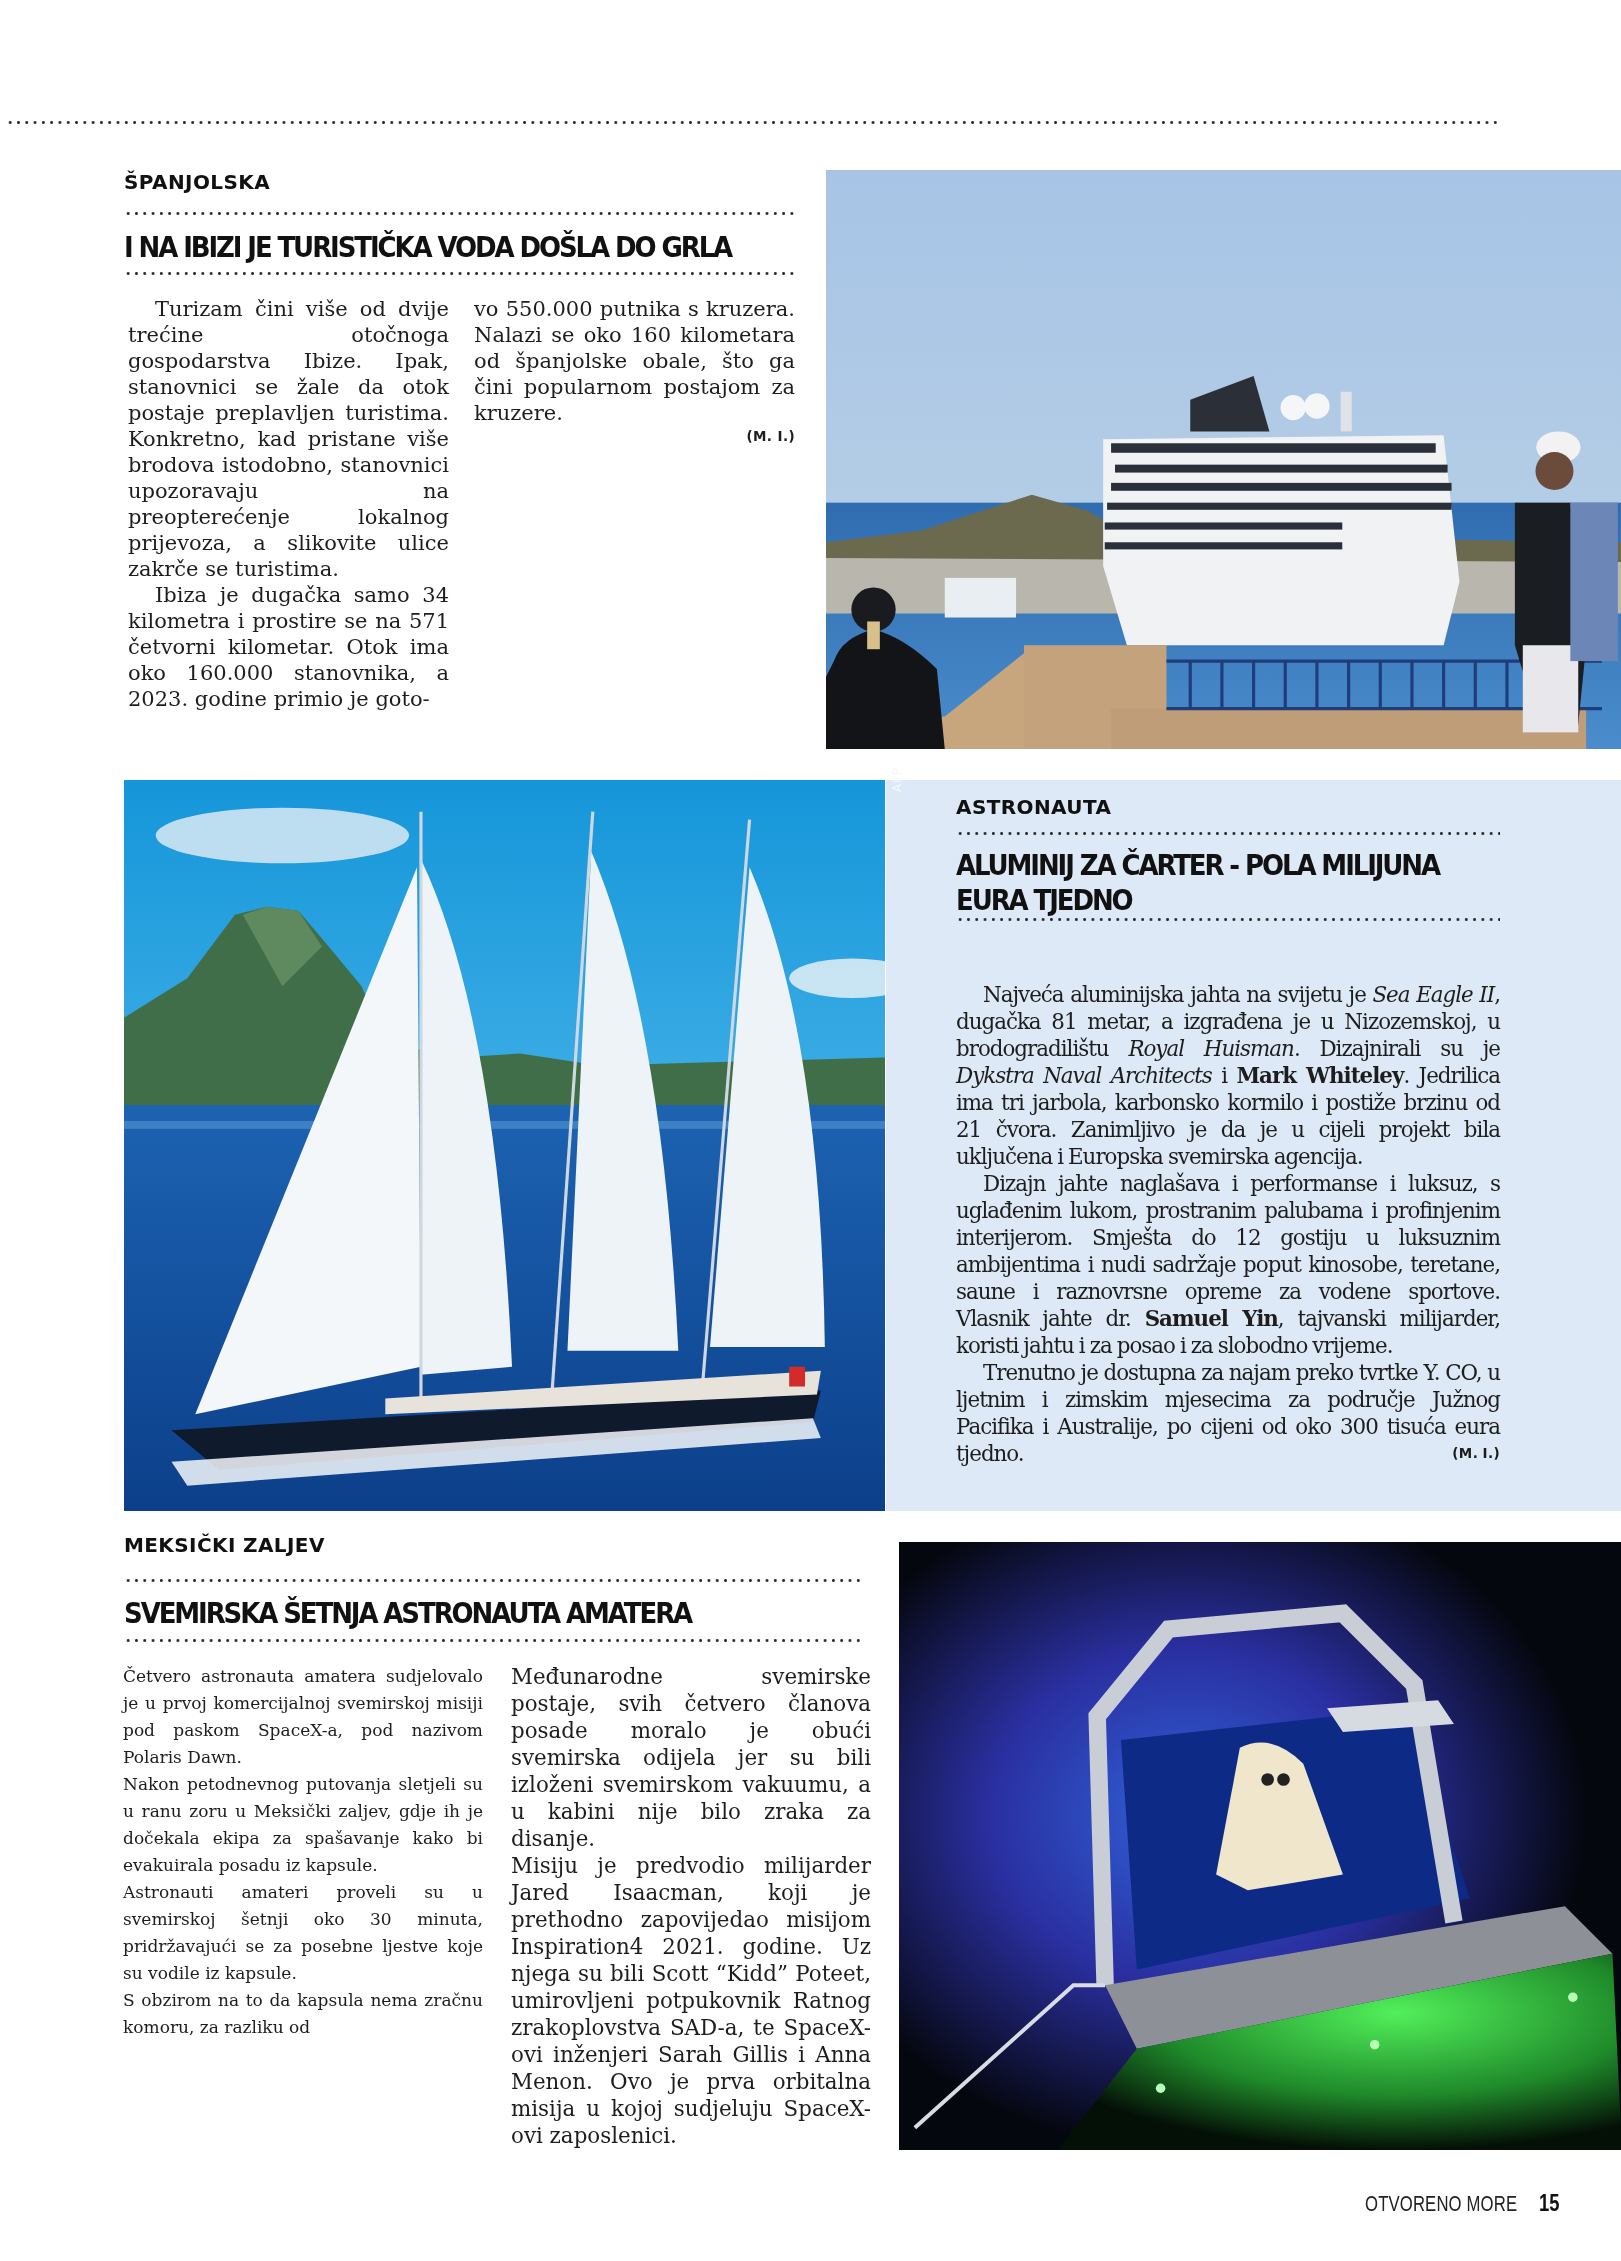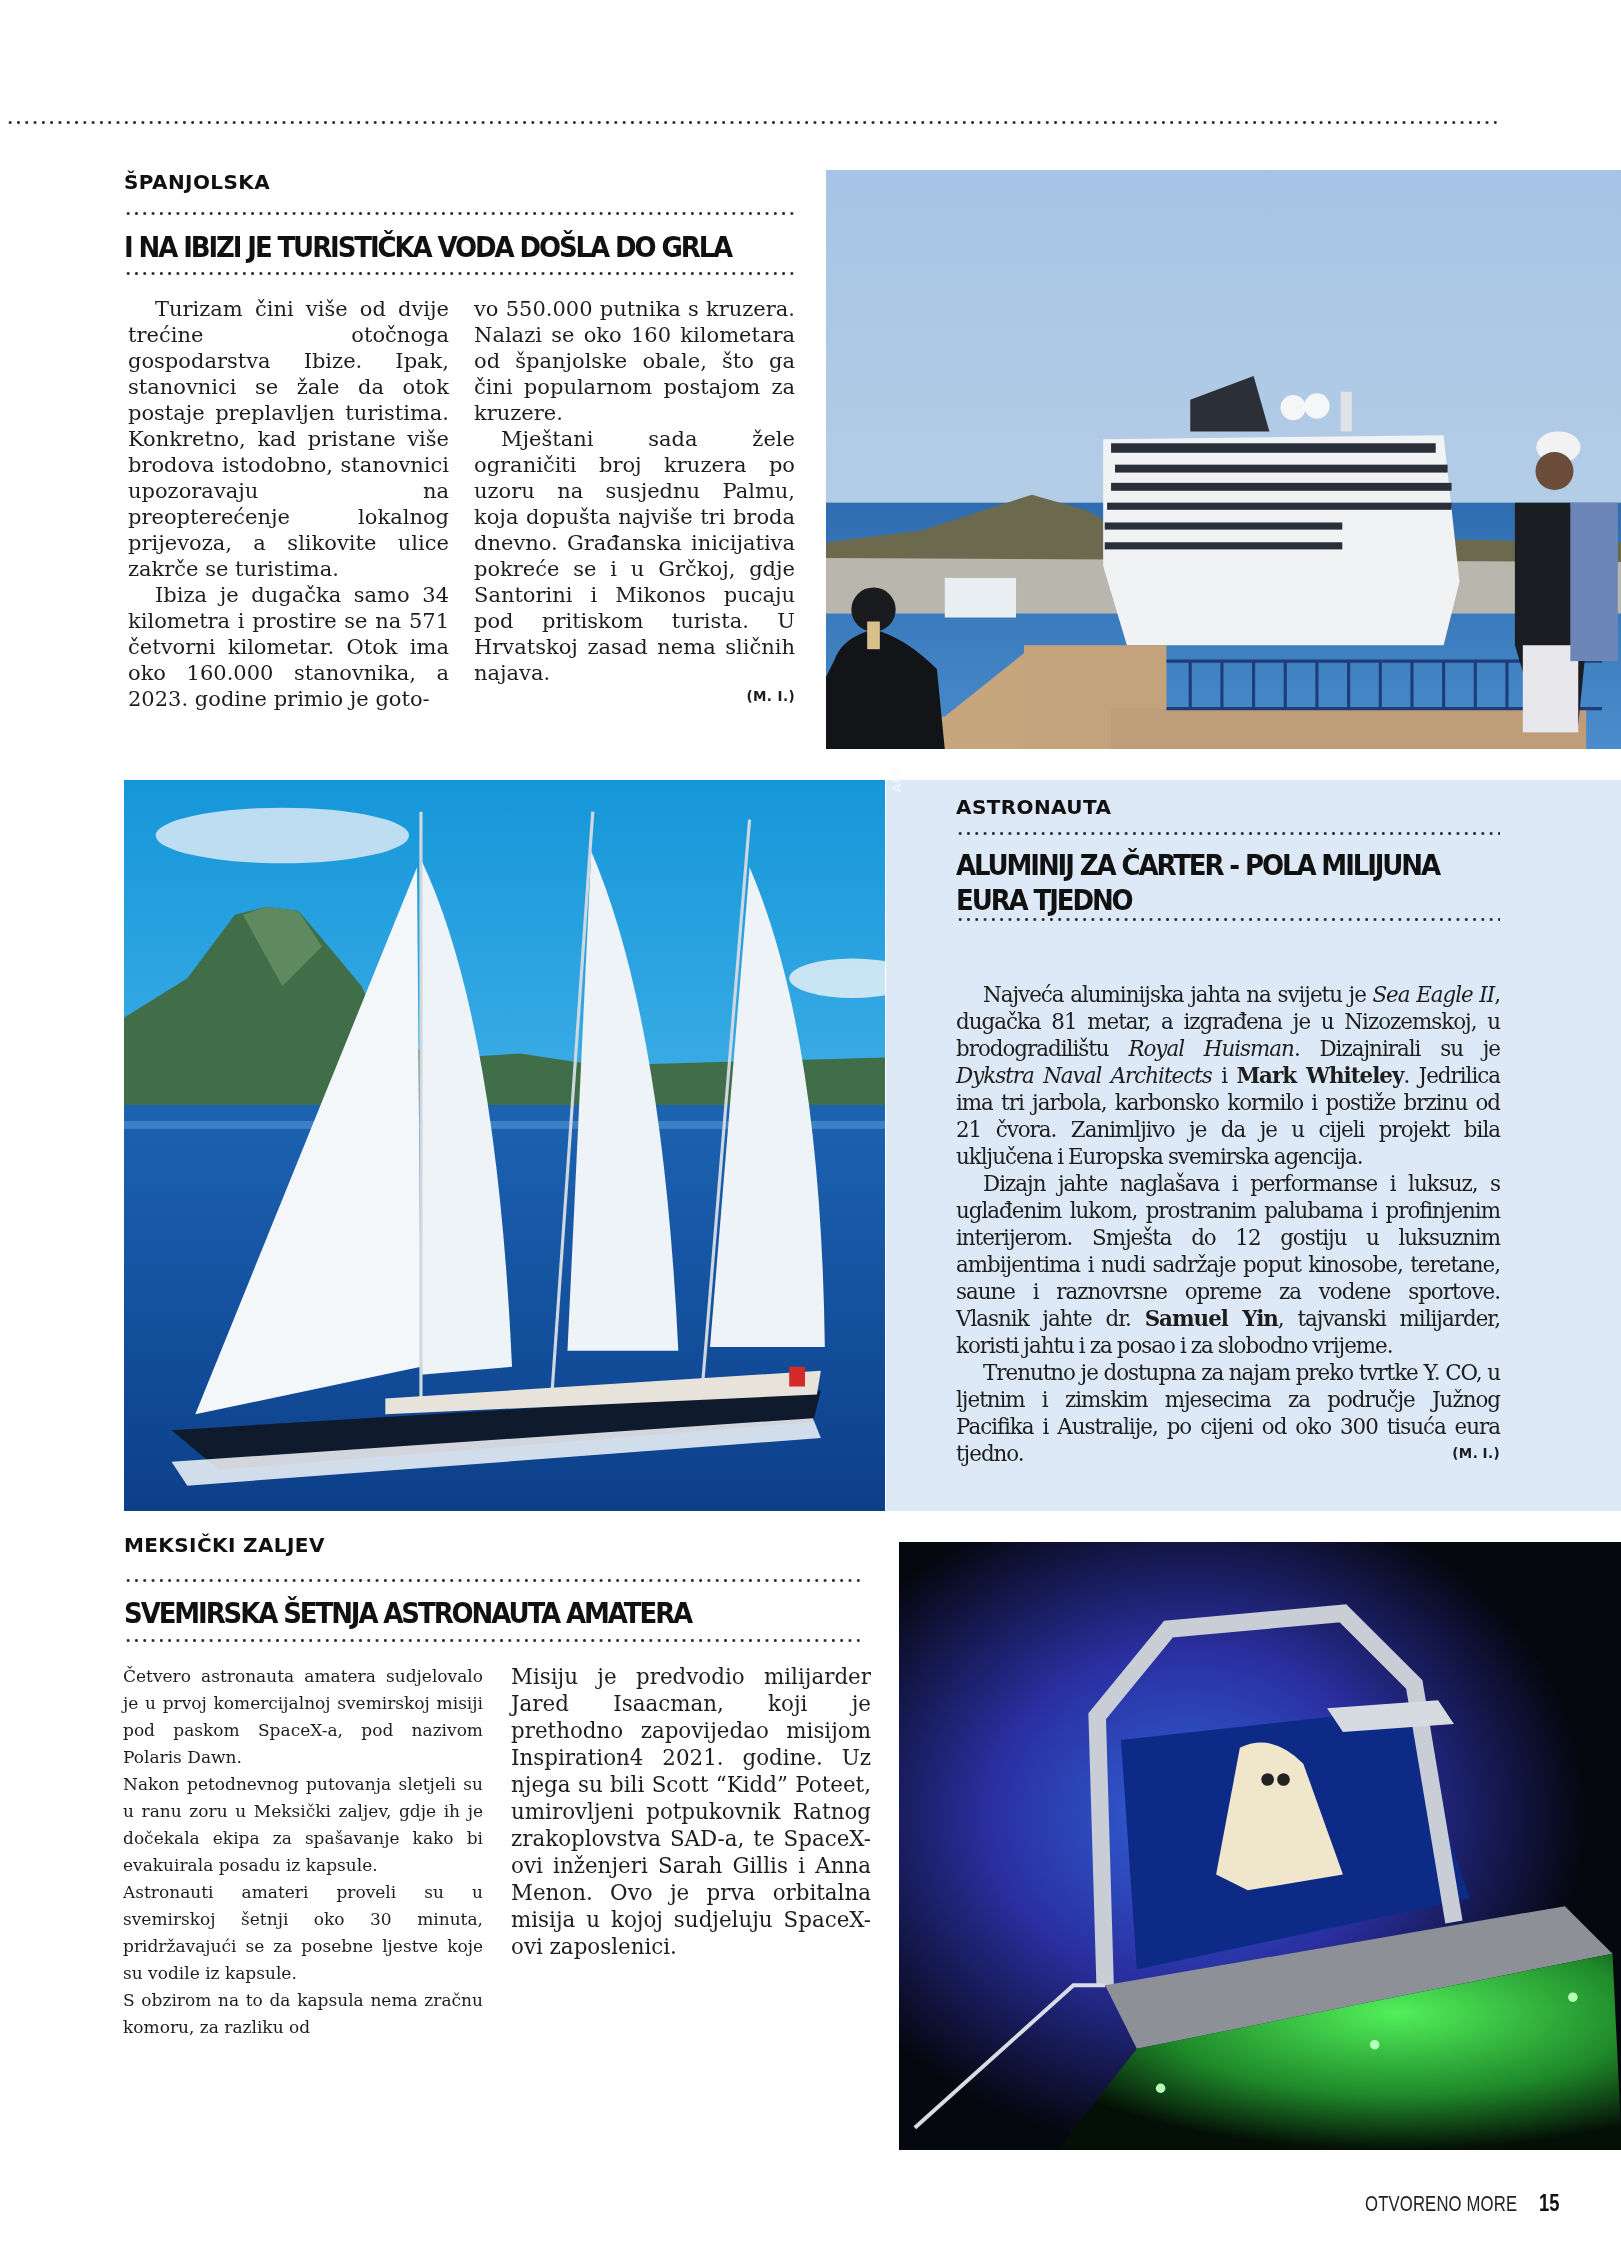--- a/index.html
+++ b/index.html
@@ -111,21 +111,20 @@
   <div class="dots" style="left:124px; top:212px; width:670px;"></div>
   <h2 class="headline" style="left:124px; top:230px;">I NA IBIZI JE TURISTIČKA VODA DOŠLA DO GRLA</h2>
   <div class="dots" style="left:124px; top:272px; width:670px;"></div>
 
   <div class="col" style="left:128px; top:296px; width:321px;">
     <p class="ind">Turizam čini više od dvije trećine otočnoga gospodarstva Ibize. Ipak, stanovnici se žale da otok postaje preplavljen turistima. Konkretno, kad pristane više brodova istodobno, stanovnici upozoravaju na preopterećenje lokalnog prijevoza, a slikovite ulice zakrče se turistima.</p>
     <p class="ind" id="spain-p1">Ibiza je dugačka samo 34 kilometra i prostire se na 571 četvorni kilometar. Otok ima oko 160.000 stanovnika, a 2023. godine primio je goto-</p>
   </div>
   <div class="col" style="left:474px; top:296px; width:321px;">
     <p id="spain-p1b">vo 550.000 putnika s kruzera. Nalazi se oko 160 kilometara od španjolske obale, što ga čini popularnom postajom za kruzere.</p>
-    <p class="ind">Mještani sada žele ograničiti broj kruzera po uzoru na susjednu Palmu, koja dopušta najviše tri broda dnevno. Građanska inicijativa pokreće se i u Grčkoj, gdje Santorini i Mikonos pucaju pod pritiskom turista. U Hrvatskoj zasad nema sličnih najava.</p>
     <span class="sig">(M. I.)</span>
   </div>
 
   <div class="photo" style="left:826px; top:170px; width:795px; height:579px;">
     <svg viewBox="0 0 1004 731" preserveAspectRatio="none">
       <defs>
         <linearGradient id="sky1" x1="0" y1="0" x2="0" y2="1">
           <stop offset="0" stop-color="#a7c4e6"></stop>
           <stop offset="1" stop-color="#b4cde6"></stop>
         </linearGradient>
@@ -248,20 +247,21 @@
   <h2 class="headline" style="left:124px; top:1596px;">SVEMIRSKA ŠETNJA ASTRONAUTA AMATERA</h2>
   <div class="dots" style="left:124px; top:1639px; width:739px;"></div>
 
   <div class="col" style="left:123px; top:1663px; width:360px; font-size:17px; line-height:27px;">
     <p>Četvero astronauta amatera sudjelovalo je u prvoj komercijalnoj svemirskoj misiji pod paskom SpaceX-a, pod nazivom Polaris Dawn.</p>
     <p>Nakon petodnevnog putovanja sletjeli su u ranu zoru u Meksički zaljev, gdje ih je dočekala ekipa za spašavanje kako bi evakuirala posadu iz kapsule.</p>
     <p>Astronauti amateri proveli su u svemirskoj šetnji oko 30 minuta, pridržavajući se za posebne ljestve koje su vodile iz kapsule.</p>
     <p id="mx-p3a">S obzirom na to da kapsula nema zračnu komoru, za razliku od</p>
   </div>
   <div class="col" style="left:511px; top:1663px; width:360px; font-size:21.4px; line-height:27px;">
+    <p id="mx-p3b">Međunarodne svemirske postaje, svih četvero članova posade moralo je obući svemirska odijela jer su bili izloženi svemirskom vakuumu, a u kabini nije bilo zraka za disanje.</p>
     <p>Misiju je predvodio milijarder Jared Isaacman, koji je prethodno zapovijedao misijom Inspiration4 2021. godine. Uz njega su bili Scott “Kidd” Poteet, umirovljeni potpukovnik Ratnog zrakoplovstva SAD-a, te SpaceX-ovi inženjeri Sarah Gillis i Anna Menon. Ovo je prva orbitalna misija u kojoj sudjeluju SpaceX-ovi zaposlenici.</p>
   </div>
 
   <div class="photo" style="left:899px; top:1542px; width:723px; height:608px;">
     <svg viewBox="0 0 912 768" preserveAspectRatio="none">
       <defs>
         <radialGradient id="glow3" cx="0.4" cy="0.45" r="0.55">
           <stop offset="0" stop-color="#2f63d9"></stop>
           <stop offset="0.5" stop-color="#2a2fa0"></stop>
           <stop offset="1" stop-color="#05070f"></stop>

